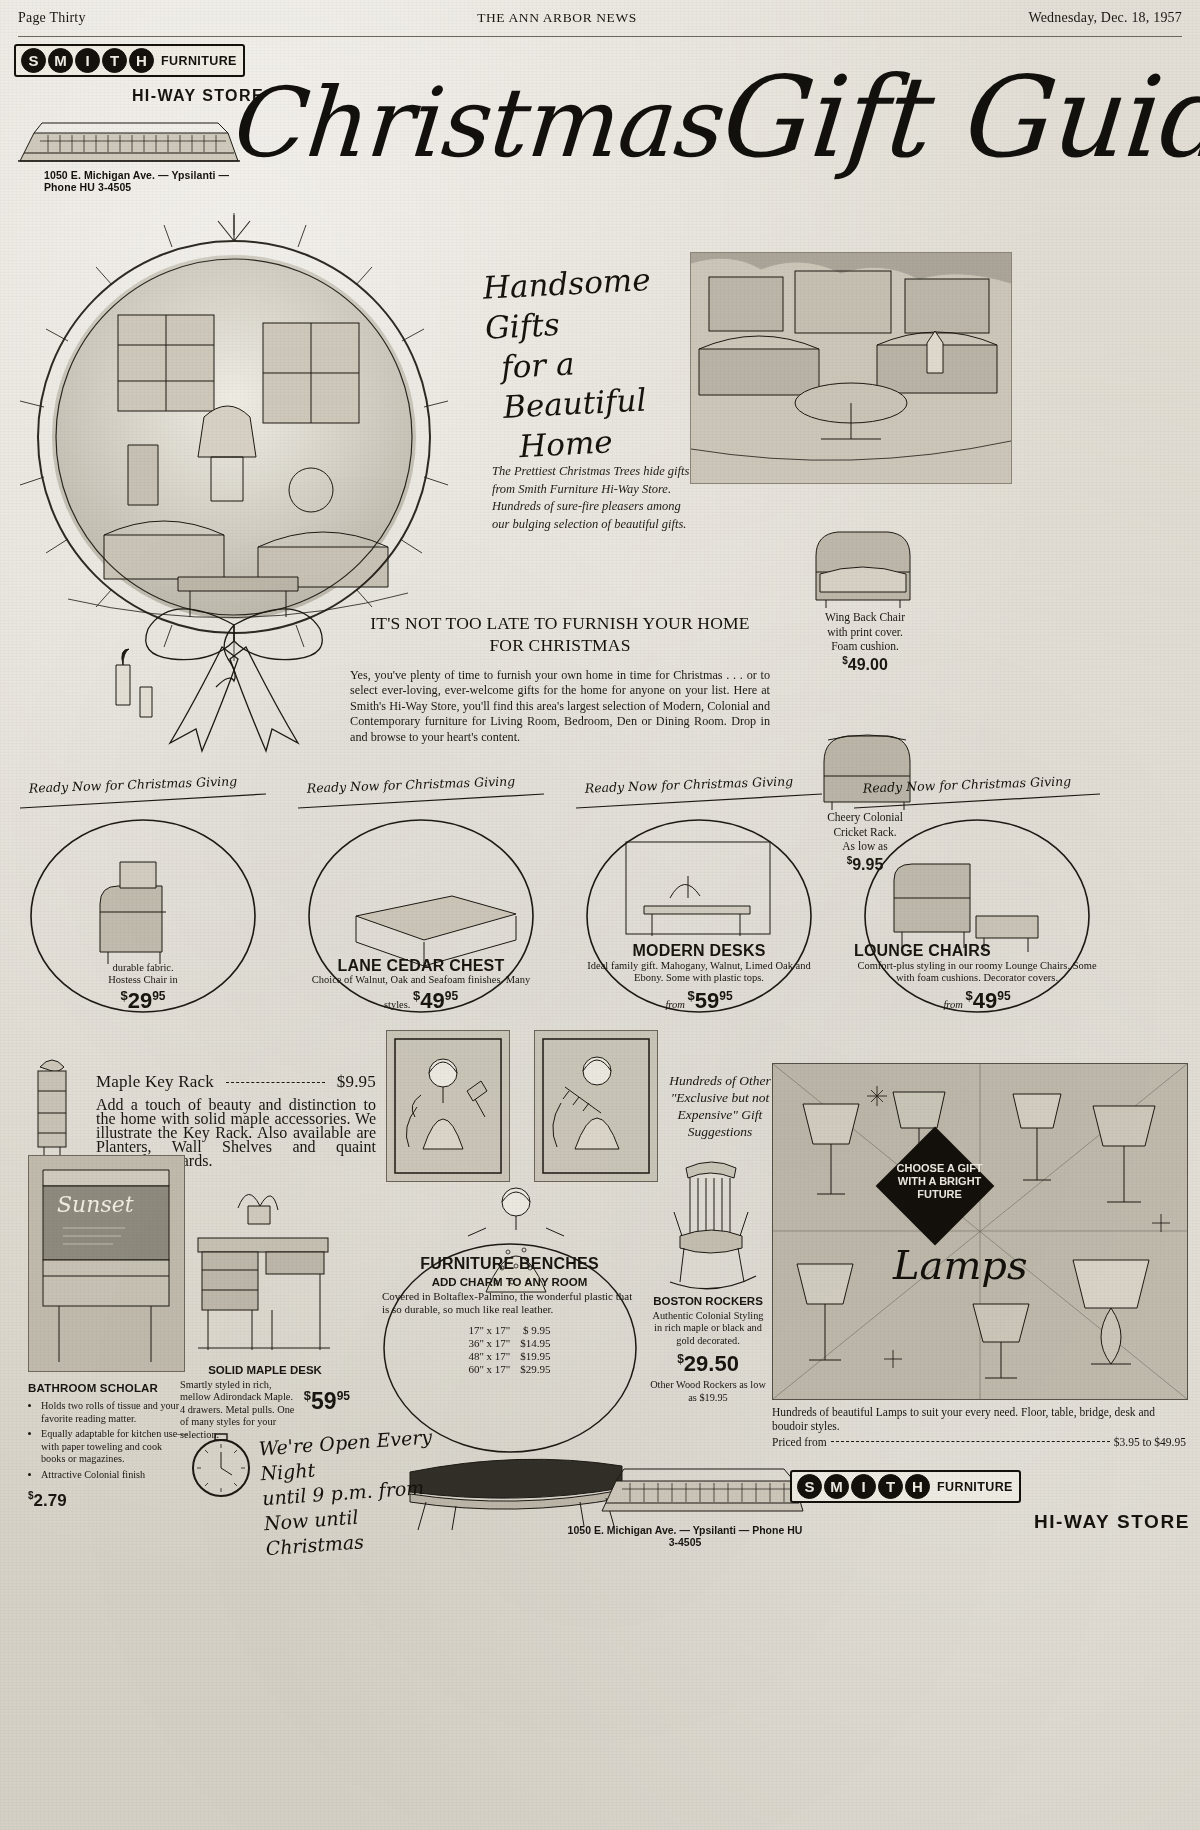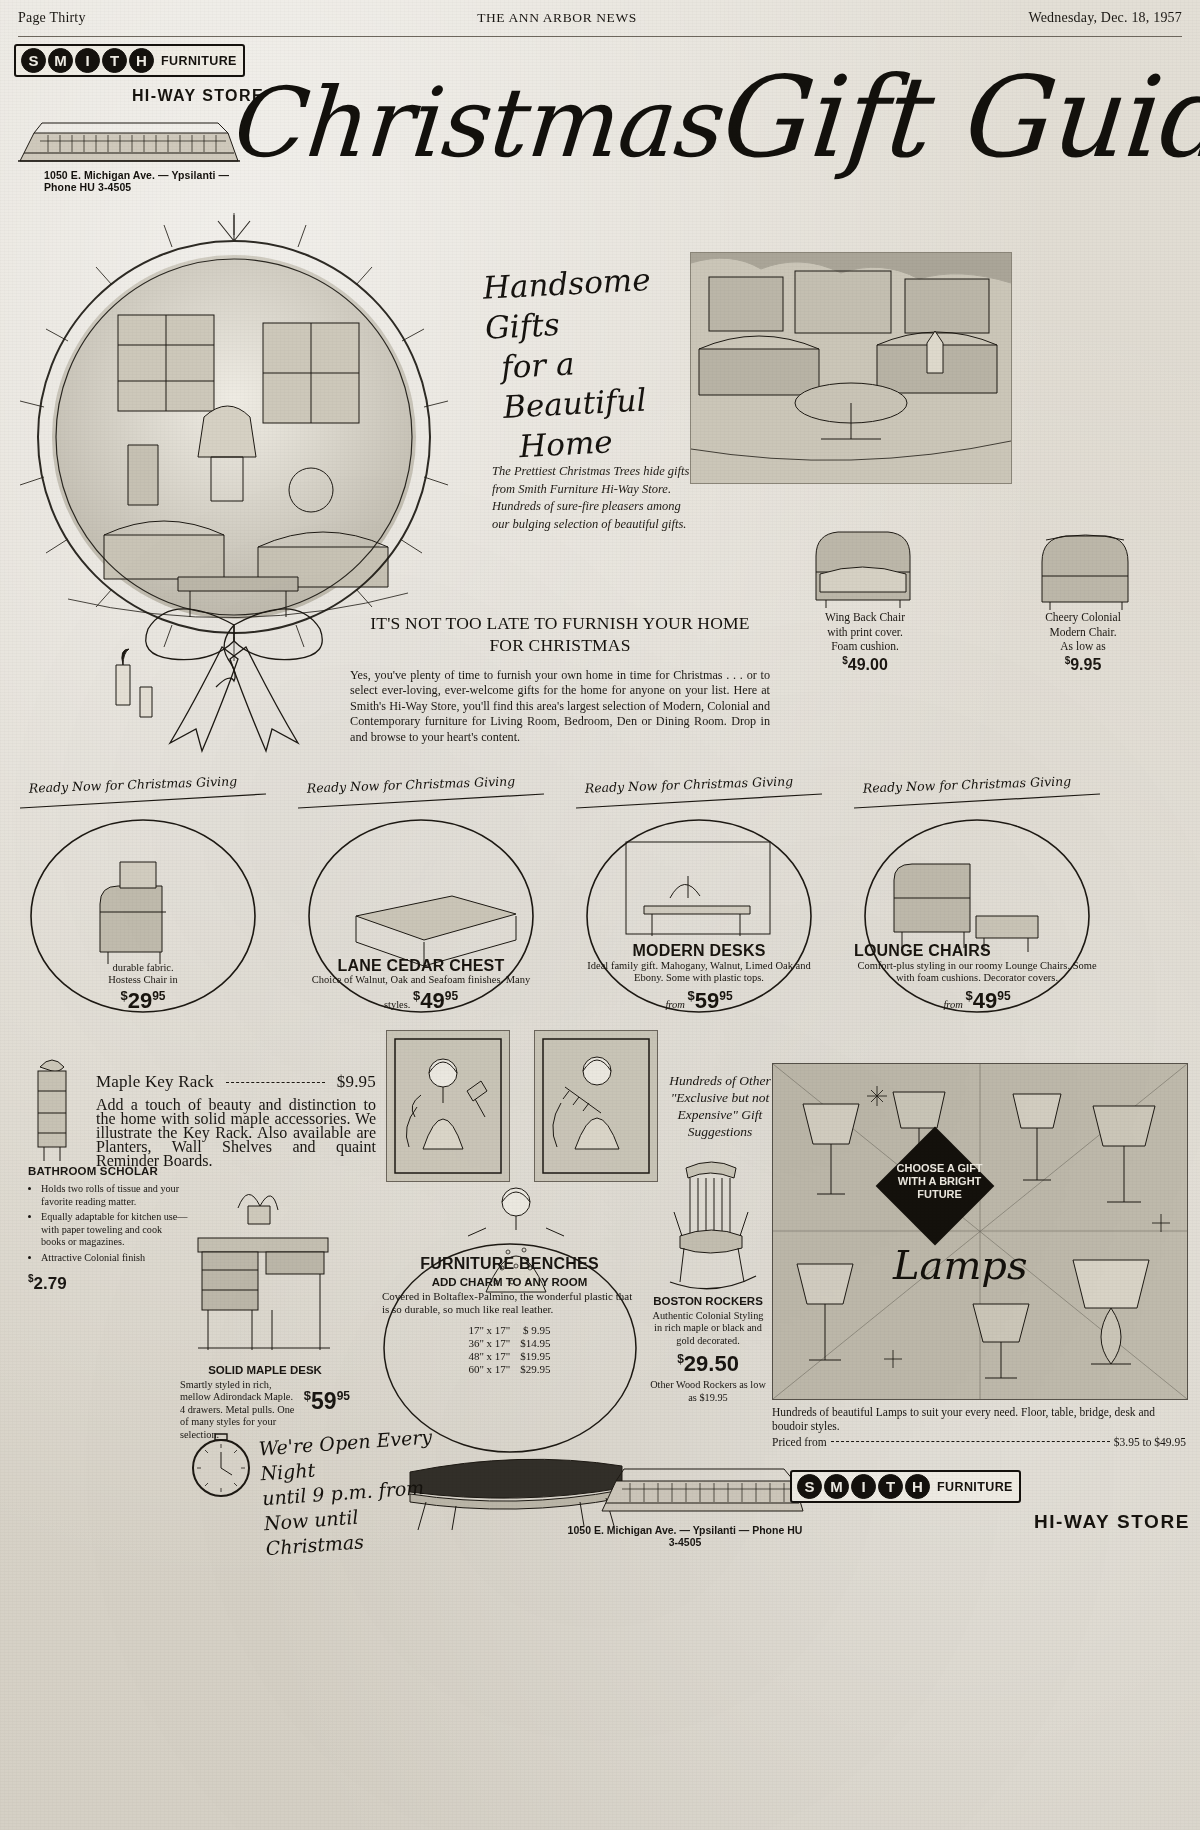--- a/index.html
+++ b/index.html
@@ -385,21 +385,21 @@
         <path d="M0 196 q160 26 320 -8" stroke-width=".8"></path>
         <path d="M236 120 l16 0 0 -30 -8 -12 -8 12 z" fill="#ded9cc"></path>
       </g>
       <g stroke="#2a261e" fill="none" stroke-width="1" opacity=".8">
         <path d="M0 10 q40 -12 70 6 q40 -16 80 4 q40 -14 78 6 q40 -12 92 4 l0 -30 -320 0 z" fill="#2a261e" opacity=".25"></path>
       </g>
     </svg>
   </div>
 
   <div class="chair-col">
-    <div style="display:flex;gap:48px;">
+    <div style="display:flex;gap:48px;flex-direction:column;">
       <div style="width:170px;">
         <svg viewBox="0 0 170 90" width="170" height="90">
           <g class="ink" stroke-width="1">
             <path d="M36 80 l0 -44 q0 -22 22 -24 l50 0 q22 2 22 24 l0 44 z" fill="#bcb7a9"></path>
             <path d="M36 52 l94 0"></path>
             <path d="M46 80 l0 8 M120 80 l0 8"></path>
             <path d="M40 54 q42 -14 86 0 l0 18 -86 0 z" fill="#d6d1c4"></path>
           </g>
         </svg>
         <div class="chair-cap">
@@ -415,21 +415,21 @@
         <svg viewBox="0 0 170 90" width="170" height="90">
           <g class="ink" stroke-width="1">
             <path d="M44 82 l0 -40 q0 -24 24 -26 l40 0 q22 2 22 26 l0 40 z" fill="#bcb7a9"></path>
             <path d="M44 56 l86 0"></path>
             <path d="M52 82 l0 8 M124 82 l0 8"></path>
             <path d="M48 20 q40 -10 78 0"></path>
           </g>
         </svg>
         <div class="chair-cap">
           <div>Cheery Colonial</div>
-          <div>Modern Chair.</div>
+          <div>Cricket Rack.</div>
           <div>As low as</div>
           <div class="chair-price">
             <sup>$</sup><span>9.95</span>
           </div>
         </div>
       </div>
     </div>
   </div>
 
   <div class="notlate">
@@ -586,20 +586,36 @@
           <circle cx="60" cy="102" r="2"></circle>
           <circle cx="76" cy="102" r="2"></circle>
       </g>
       <path d="M34 48 l-18 8 M94 48 l18 8"></path>
     </g>
   </svg>
 
   <div class="hundreds">Hundreds of Other "Exclusive but not Expensive" Gift Suggestions</div>
 
   <div class="scholar">
+    <div class="sunset-box">
+      <svg viewBox="0 0 155 215" width="155" height="215">
+        <rect x="0" y="0" width="155" height="215" fill="#bfbaac"></rect>
+        <g class="ink" stroke-width="1">
+          <path d="M14 14 l126 0 0 16 -126 0 z" fill="#cfcabc"></path>
+          <rect x="14" y="30" width="126" height="74" fill="#8f8a7e"></rect>
+          <rect x="14" y="104" width="126" height="46" fill="#c6c1b3"></rect>
+          <path d="M30 150 l0 56 M122 150 l0 56"></path>
+          <path d="M14 120 l126 0"></path>
+        </g>
+        <text x="28" y="56" font-family="DejaVu Serif, serif" font-style="italic" font-size="22" fill="#efece2">Sunset</text>
+        <g stroke="#e4e0d6" stroke-width=".7" opacity=".8">
+          <path d="M34 72 l62 0 M34 80 l58 0 M34 88 l50 0"></path>
+        </g>
+      </svg>
+    </div>
     <h4>BATHROOM SCHOLAR</h4>
     <ul>
       <li>Holds two rolls of tissue and your favorite reading matter.</li>
       <li>Equally adaptable for kitchen use—with paper toweling and cook books or magazines.</li>
       <li>Attractive Colonial finish</li>
     </ul>
     <div class="pr">
       <sup>$</sup><span>2.79</span>
     </div>
   </div>

